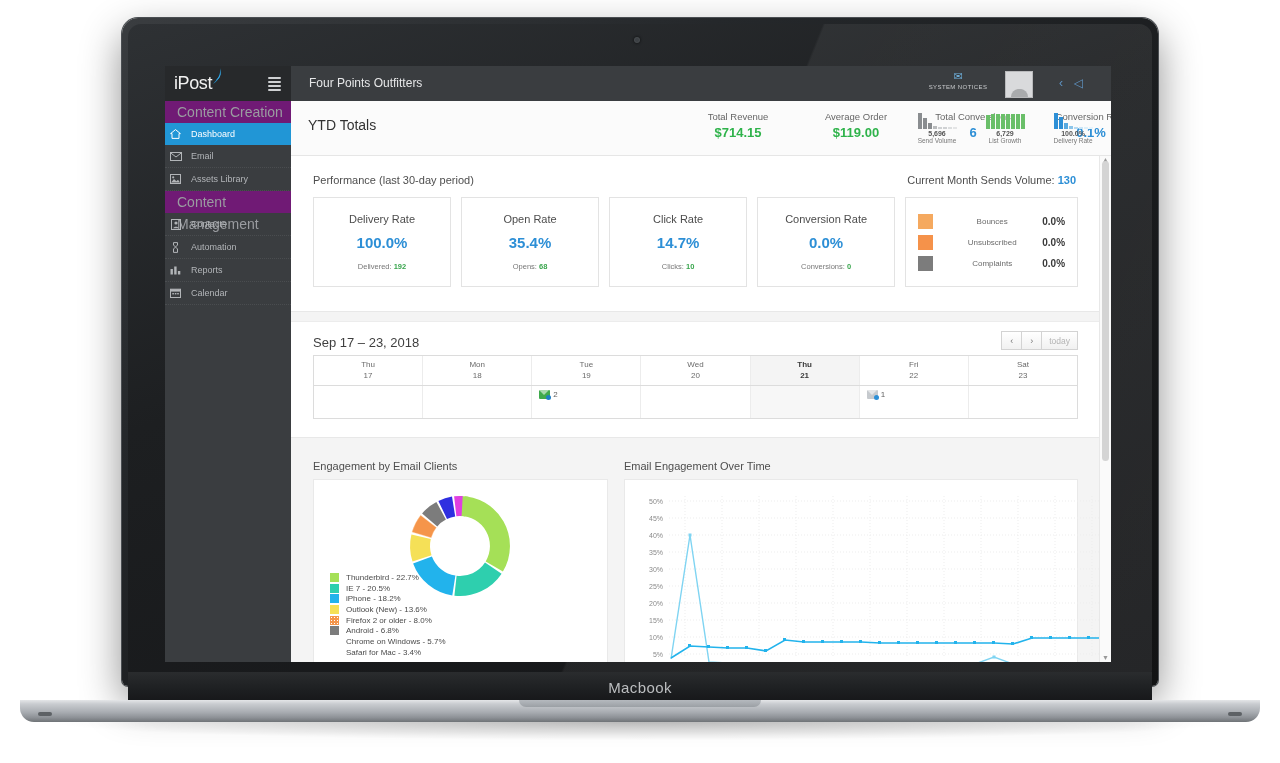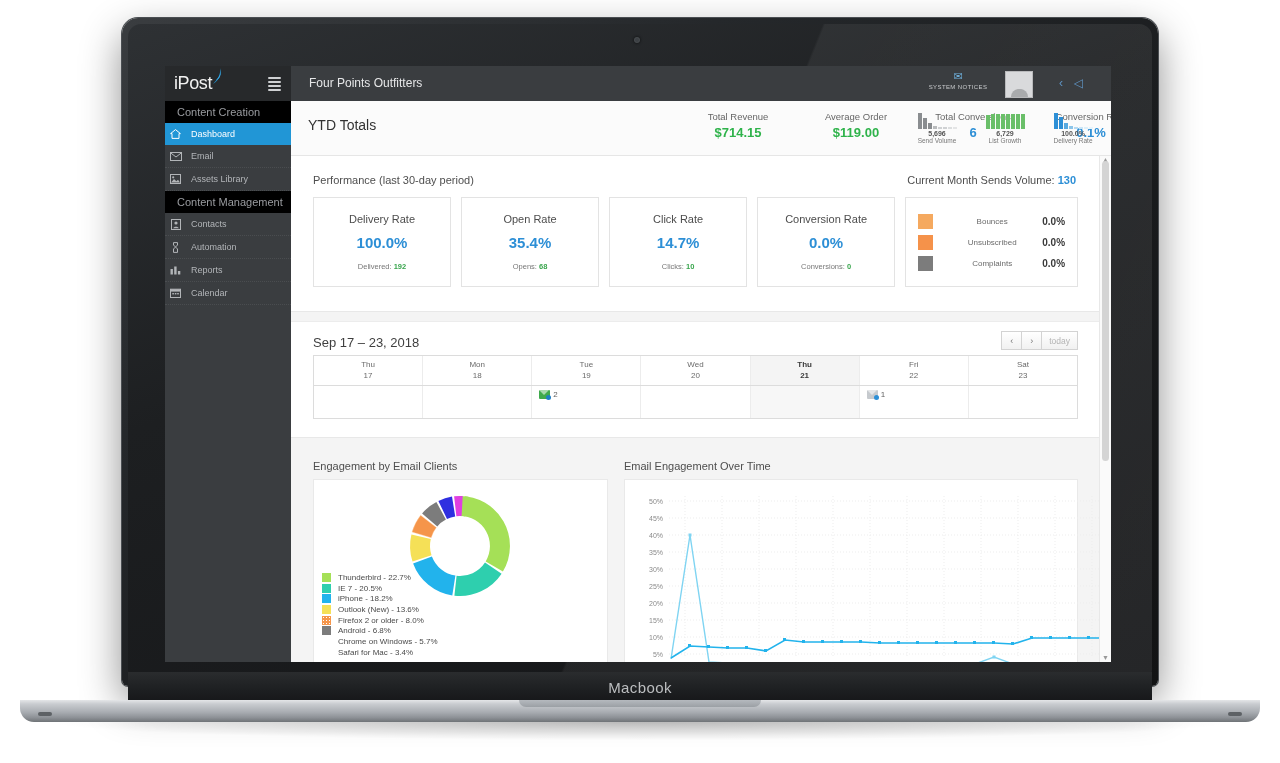--- a/index.html
+++ b/index.html
@@ -96,22 +96,22 @@
     display:flex;align-items:flex-end;justify-content:center;overflow:hidden;
   }
   .avatar .head{width:9px;height:9px;border-radius:50%;background:#a9abad;margin-bottom:-1px;}
   .avatar .body{position:absolute;bottom:0;width:17px;height:8px;border-radius:9px 9px 0 0;background:#a9abad;}
   .navarrow{position:absolute;top:10px;color:#5f94c4;font-size:12px;cursor:pointer;}
   .nav-prev{right:48px;} .nav-next{right:28px;}
 
   
   .sidebar{position:absolute;left:0;top:35px;width:126px;bottom:0;background:#3a3d40;}
   .side-head{
-    height:22px;line-height:22px;padding-left:12px;background:#000000;
-    color:#9a9ca0;font-size:11px;
+    height:22px;line-height:22px;padding-left:12px;background:#701a75;
+    color:#9a9ca0;font-size:14px;
   }
   .side-item{
     height:22px;display:flex;align-items:center;padding-left:4px;
     color:#b2b5b8;font-size:9px;cursor:pointer;
     border-bottom:1px dotted #4a4d50;
   }
   .side-item.active{background:#2196d6;color:#ffffff;border-bottom:none;}
   .side-ico{width:13px;margin-right:9px;display:flex;align-items:center;justify-content:center;}
   .side-ico svg{display:block;}
 
@@ -206,21 +206,21 @@
   }
   .ev-dot{position:absolute;right:-1px;bottom:-1px;width:5px;height:5px;border-radius:50%;}
   .ev-ico.green .ev-dot{background:#1d7fc4;}
   .ev-ico.grey .ev-dot{background:#2d8fd6;}
 
   
   .charts{position:absolute;left:0;top:290px;right:11px;bottom:0;}
   .ch-title{position:absolute;font-size:11px;color:#4e4e4e;}
   .ch-box{position:absolute;background:#fff;border:1px solid #e9e9e9;}
   .donut-holder{position:absolute;left:0;top:0;width:100%;height:130px;}
-  .legend{position:absolute;left:8px;top:92px;}
+  .legend{position:absolute;left:16px;top:92px;}
   .lg-row{display:flex;align-items:center;height:10.7px;}
   .lg-sw{width:9px;height:9px;margin-right:7px;flex:none;}
   .lg-tx{font-size:8px;color:#4a4a4a;white-space:nowrap;}
 </style>
 </head>
 <body>
 
 <div id="laptop">
   <div class="lid"></div>
   <div class="lid-inner">

